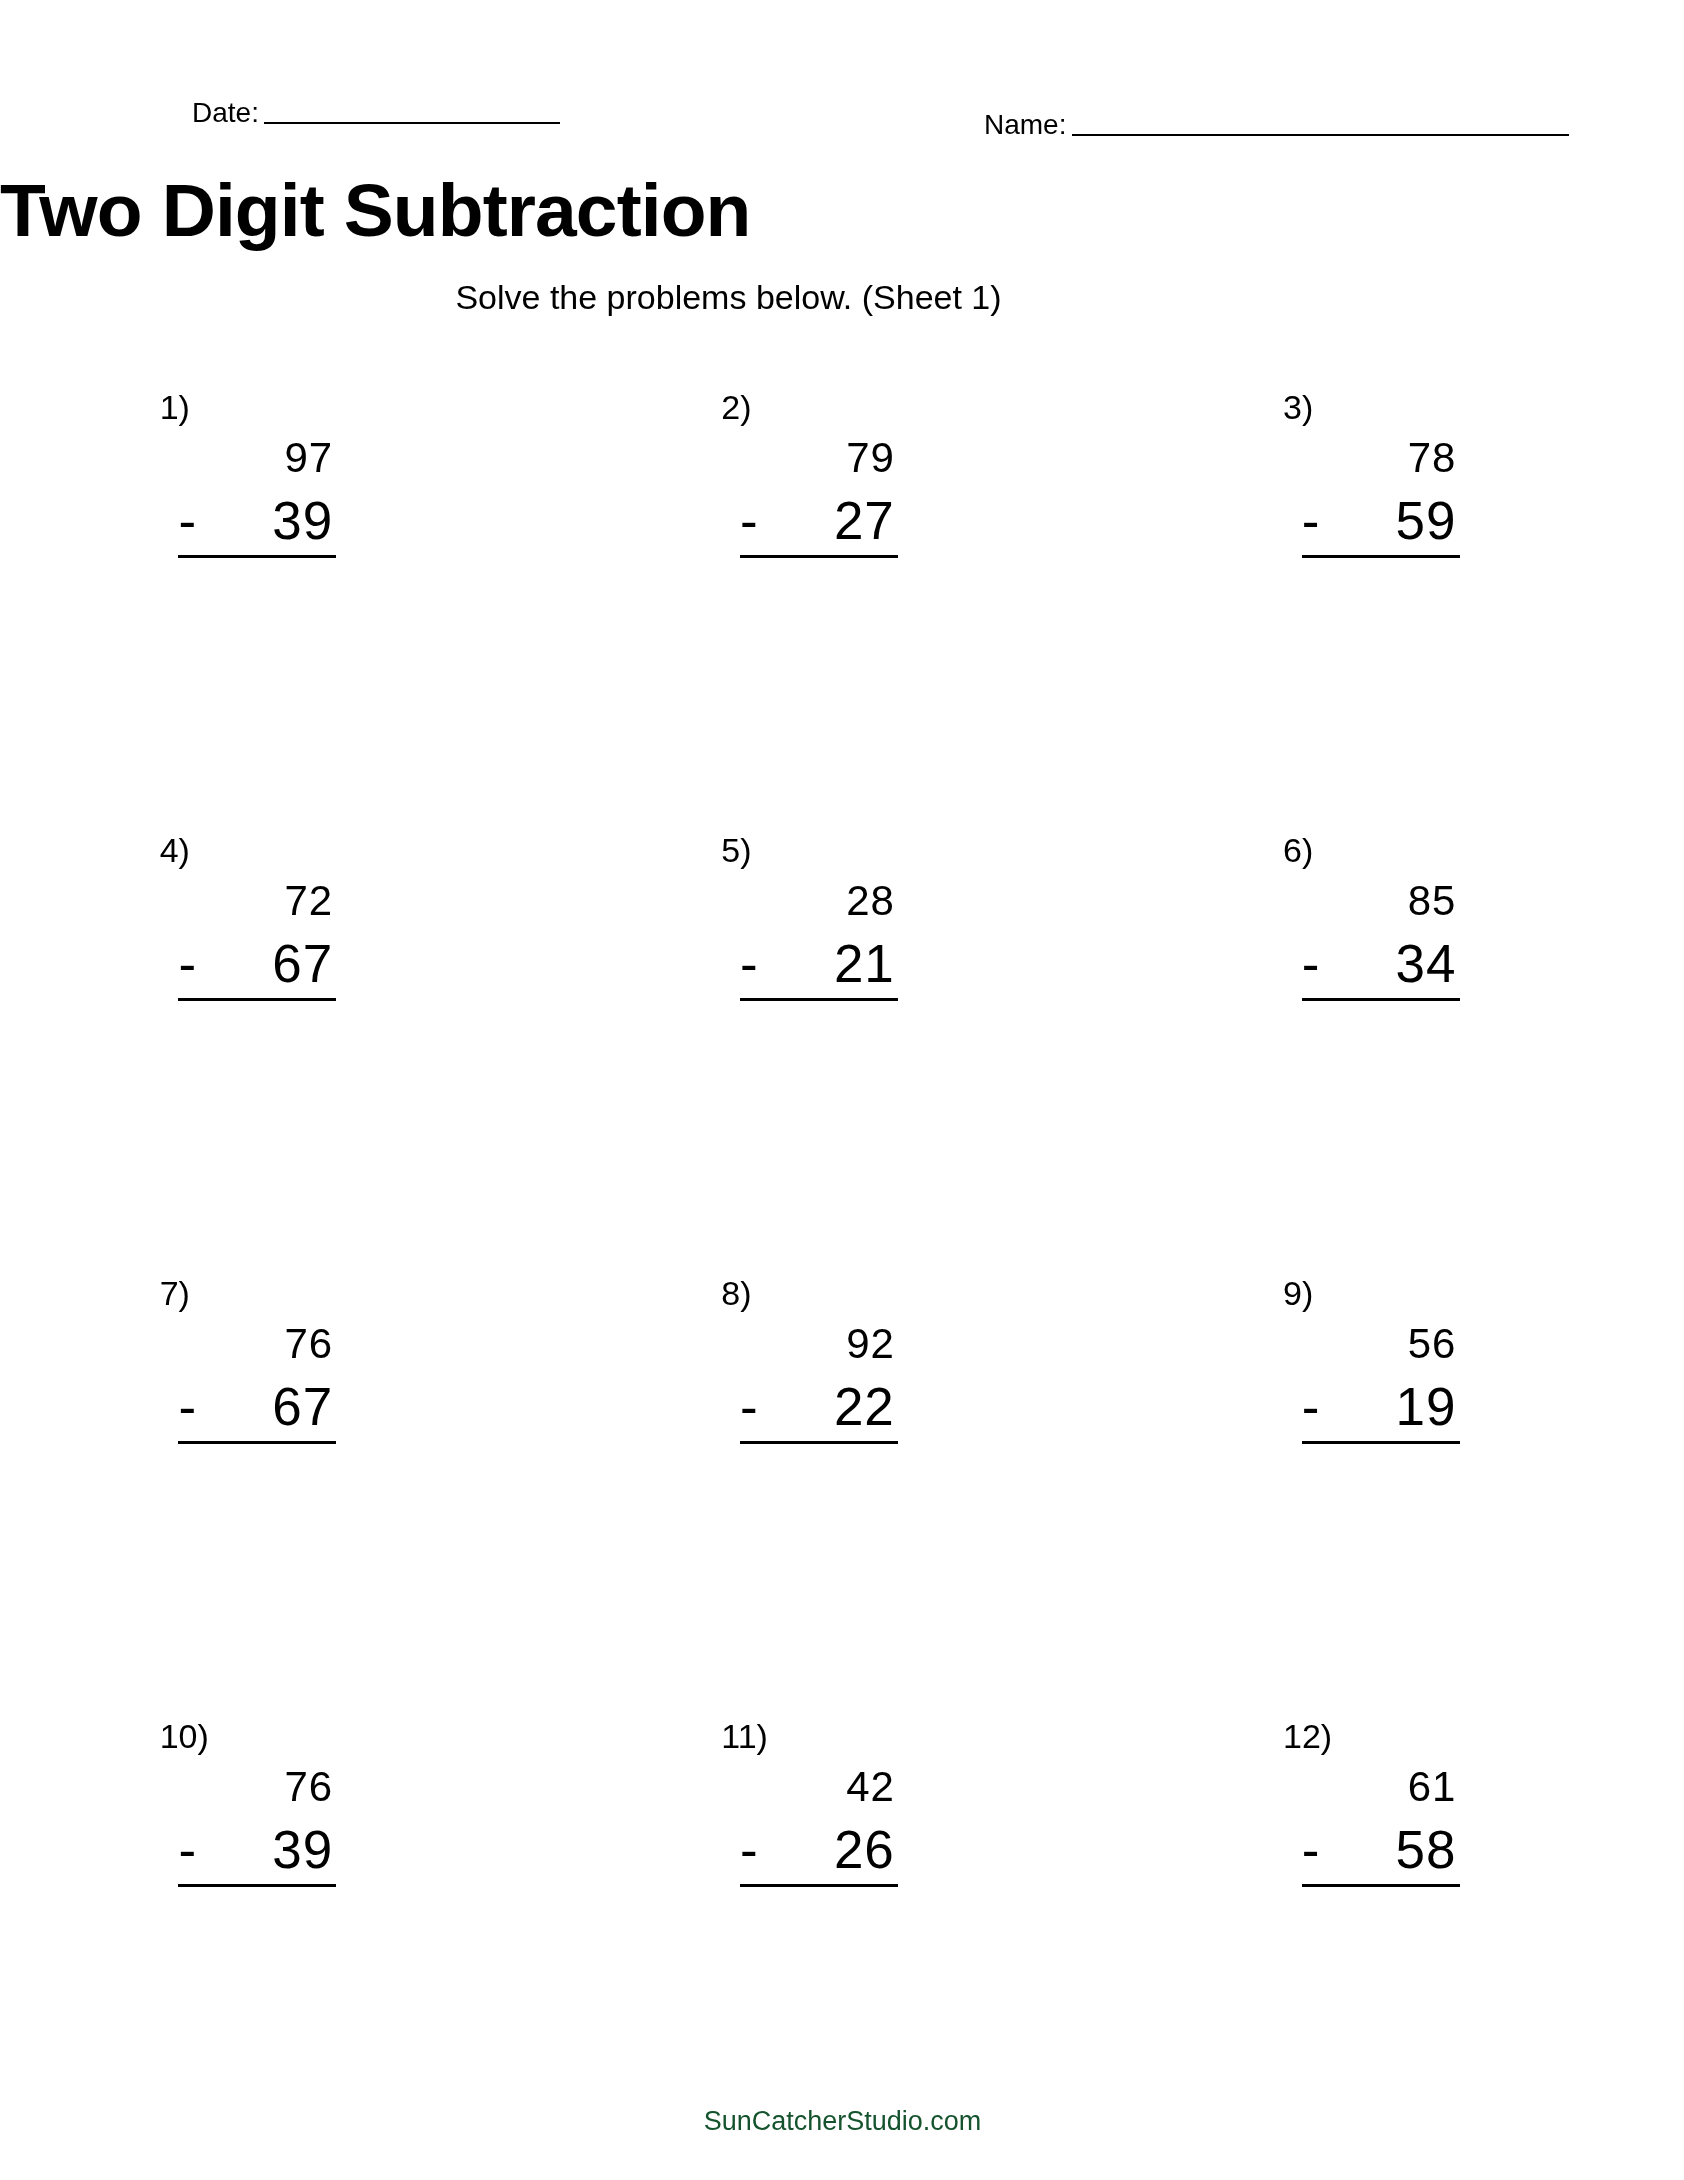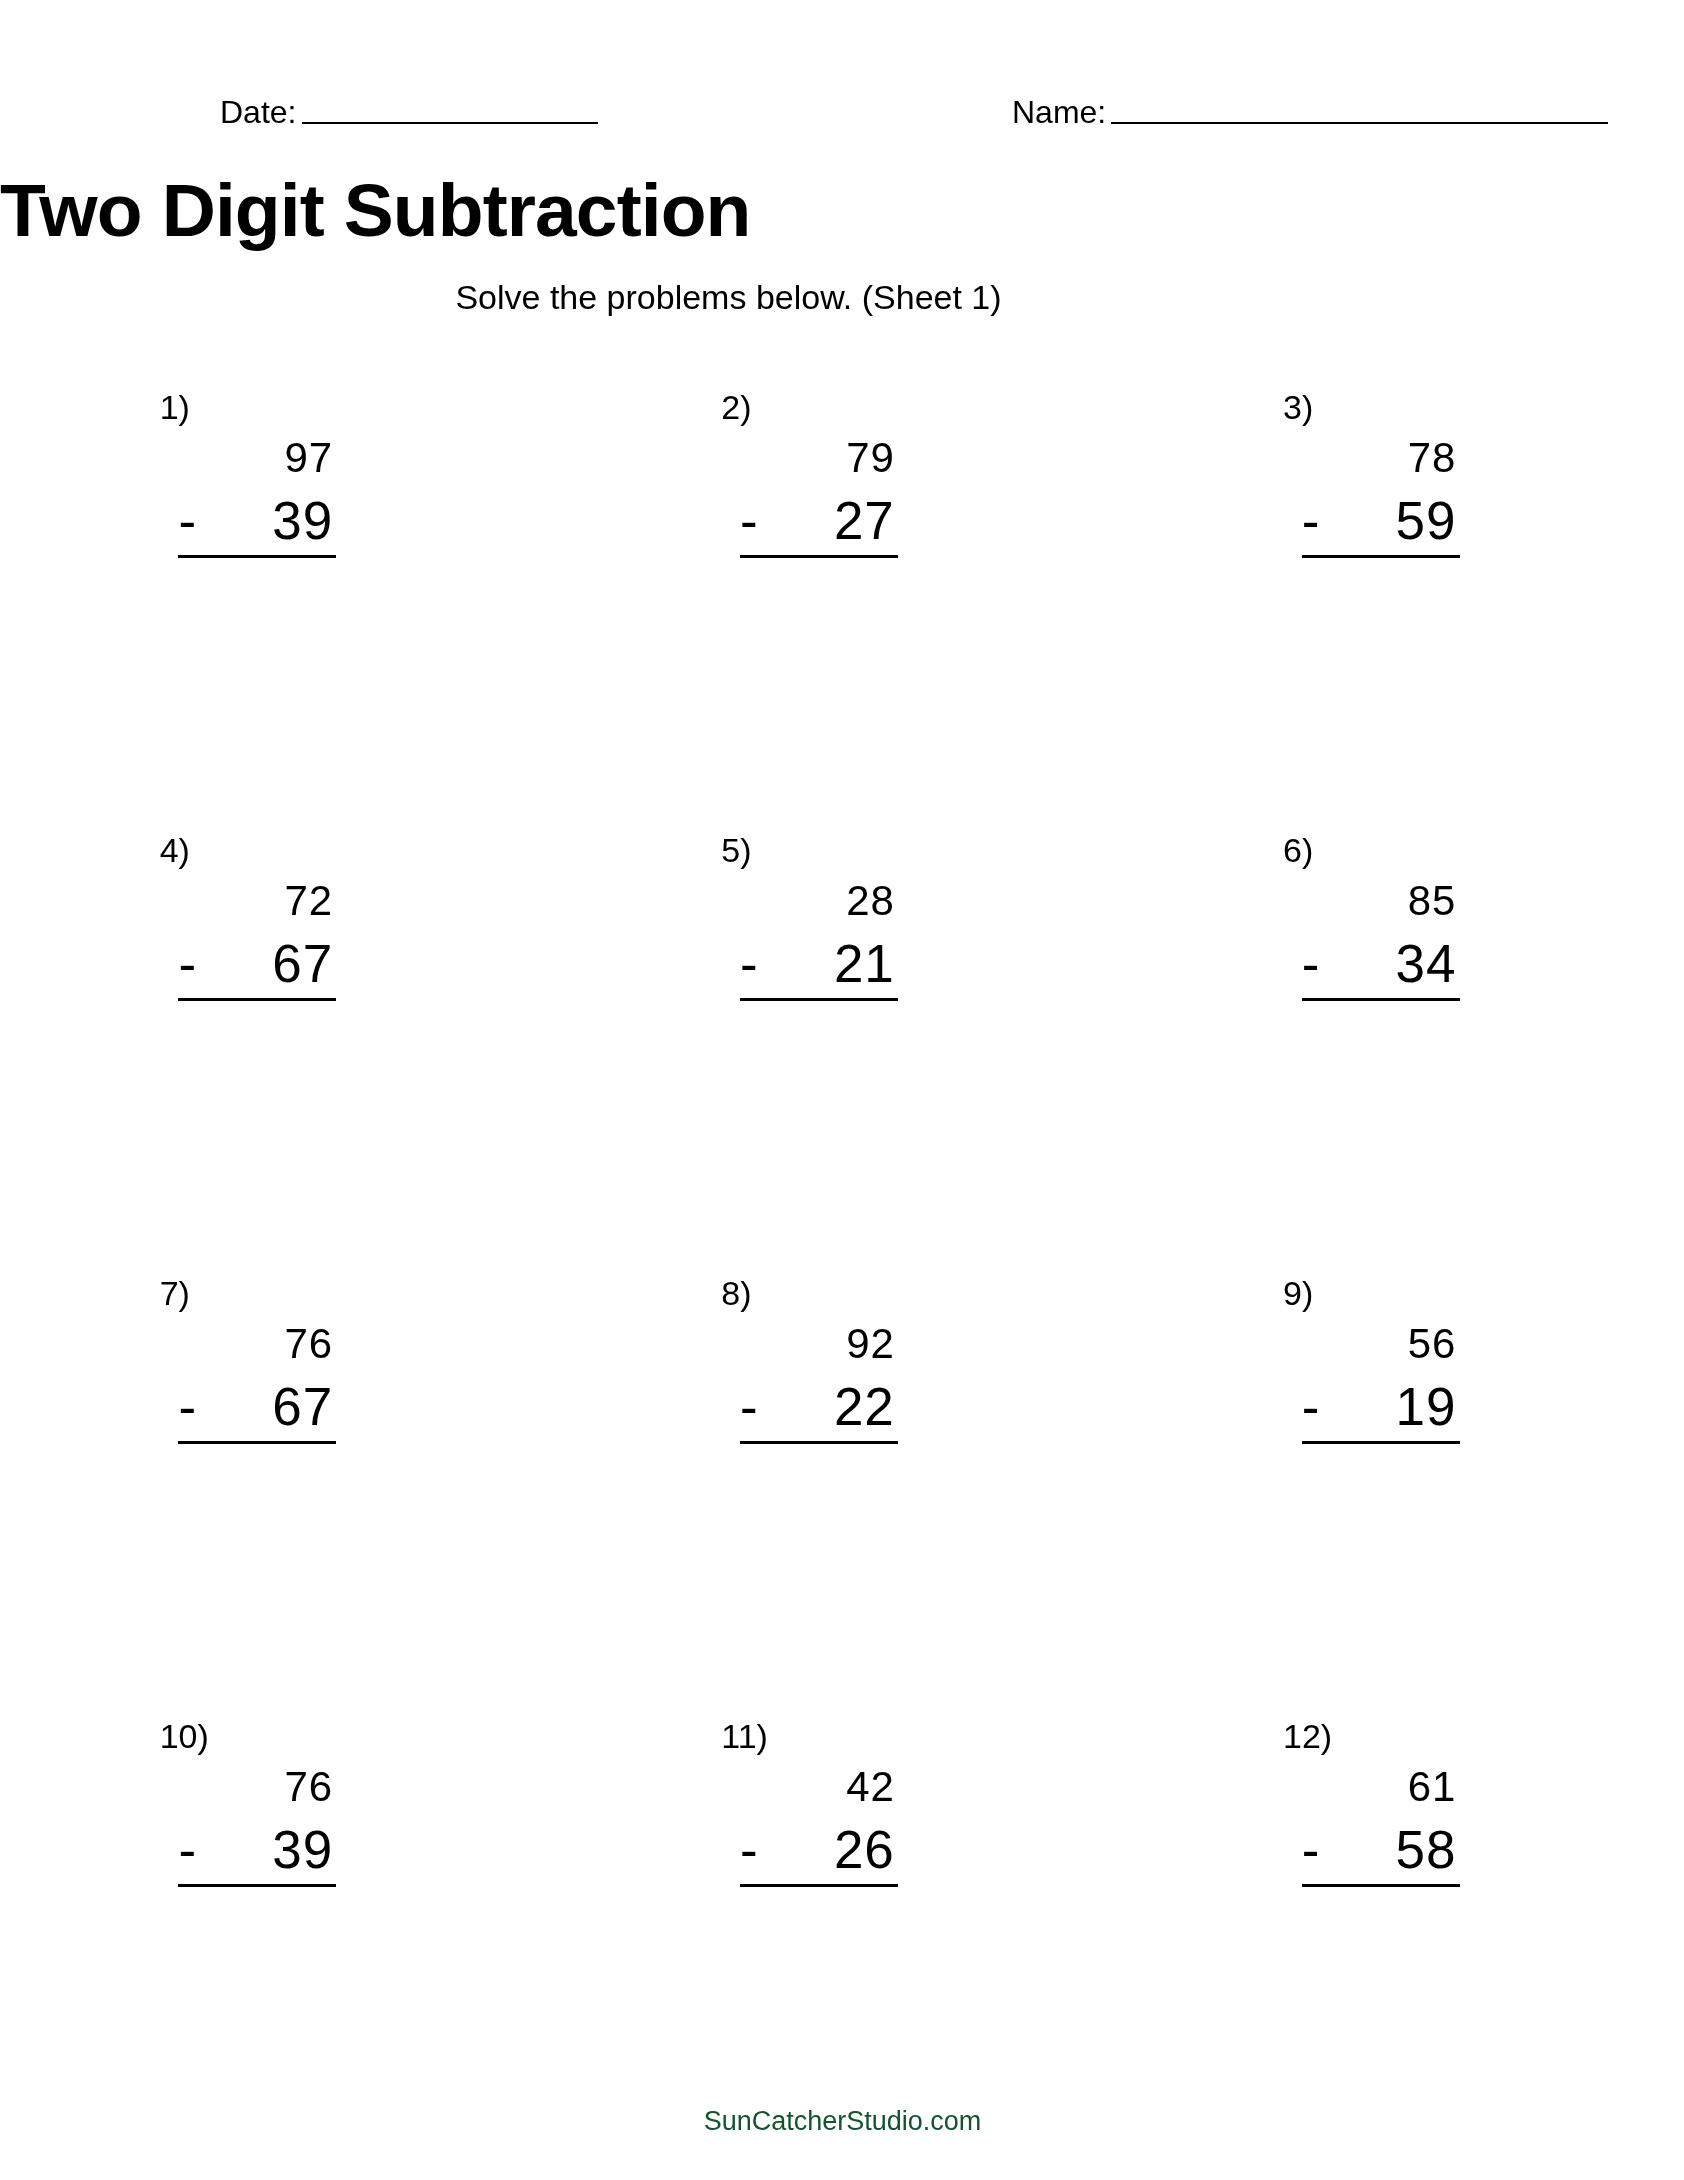--- a/index.html
+++ b/index.html
@@ -35,29 +35,28 @@
   .date-group {
     position: absolute;
     left: 192px;
     top: 0;
     display: flex;
     align-items: flex-end;
   }
   .name-group {
     position: absolute;
     left: 984px;
-    top: 0;
+    top: 12px;
     display: flex;
     align-items: flex-end;
   }
   .field-label {
-    font-size: 32px;
+    font-size: 28px;
     line-height: 37px;
     white-space: nowrap;
-    margin-left: 28px;
   }
   .field-rule {
     border-bottom: 2.6px solid #000;
     margin-left: 5.1px;
     margin-bottom: 6.8px;
   }
   .date-rule { width: 296px; }
   .name-rule { width: 497px; }
 
   

